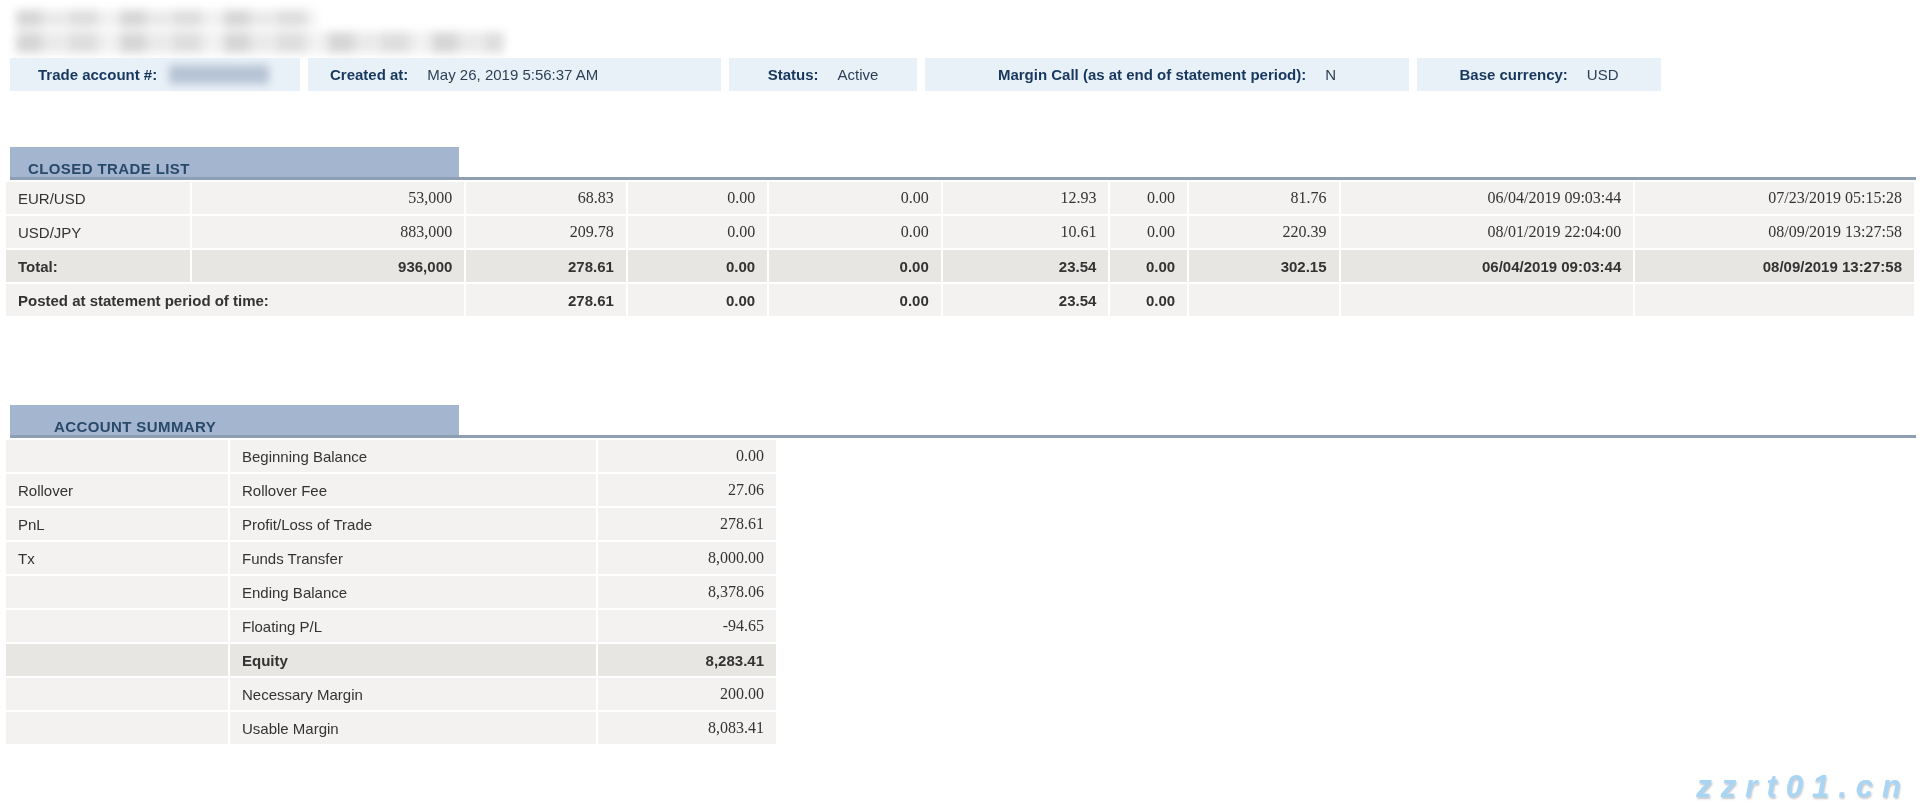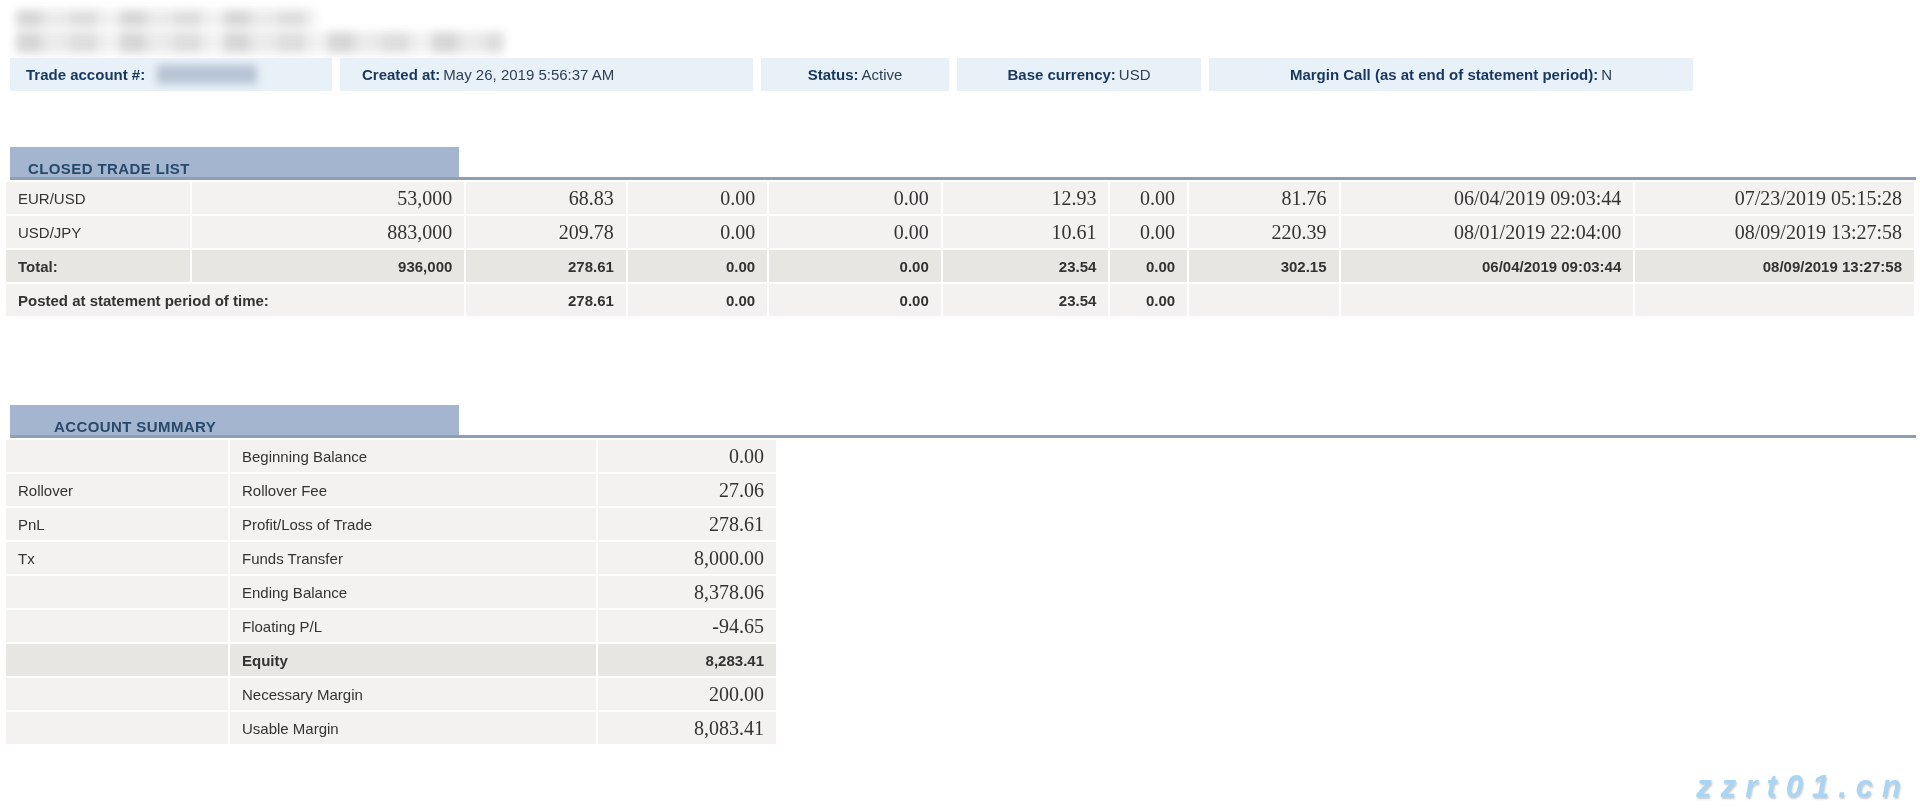--- a/index.html
+++ b/index.html
@@ -9,47 +9,47 @@
   
   .redacted-title { position:absolute; left:16px; top:8px; width:500px; height:46px; filter:blur(5px); opacity:.85; }
   .blur-line { position:absolute; border-radius:2px;
     background:repeating-linear-gradient(90deg,#cfcfcf 0 26px,#e6e6e6 26px 54px,#d8d8d8 54px 82px,#eeeeee 82px 104px); }
   .blur-line.l1 { left:0; top:2px; width:300px; height:17px; }
   .blur-line.l2 { left:0; top:24px; width:488px; height:21px; }
 
   
   .info-bar { position:absolute; left:10px; top:58px; display:flex; gap:8px; }
   .info-seg { background:var(--info-bg,#e9f1f8); height:33px; display:flex; align-items:center; box-sizing:border-box; font-size:15px; white-space:nowrap; }
-  .seg-account { width:322px; padding-left:16px; }
+  .seg-account { width:290px; padding-left:28px; }
   .seg-created { width:413px; padding-left:22px; }
   .seg-status  { width:188px; justify-content:center; }
   .seg-margin  { width:484px; justify-content:center; }
   .seg-base    { width:244px; justify-content:center; }
   .info-label { font-weight:bold; color:var(--label-navy,#17375d); }
-  .info-value { color:#2c3f55; margin-left:3px; }
+  .info-value { color:#2c3f55; margin-left:19px; }
   .acct-blur { width:100px; height:19px; margin-left:12px; background:#b6c3d4; border-radius:2px; filter:blur(4px); }
 
   
   .section-tab { position:absolute; left:10px; width:449px; height:30px; background:var(--header-blue,#a3b5cf);
     display:flex; align-items:flex-end; padding-left:18px; box-sizing:border-box; }
   .section-tab span { font-weight:bold; color:var(--tab-text,#29496b); font-size:15px; letter-spacing:.4px; }
   .tab-trades { top:147px; }
   .tab-summary { top:405px;padding-left:44px; }
   .underline { position:absolute; left:10px; width:1906px; height:3px; background:var(--underline,#8e9fb4); }
   .u-trades { top:177px; }
   .u-summary { top:435px; }
 
   
   table { border-collapse:collapse; table-layout:fixed; }
   td, th { border:2px solid #ffffff; height:32px; padding:0 12px; overflow:hidden; white-space:nowrap; }
   th { background:var(--header-blue,#a3b5cf); color:#fff; font-weight:bold; font-size:15px; text-align:right; }
   th.left { text-align:left; }
   td { background:var(--row-gray,#f3f2f0); font-size:15px; text-align:right; }
   td.left { text-align:left; }
-  .num { font-family:"Liberation Serif", serif; font-size:20px; }
+  .num { font-family:"Liberation Serif", serif; font-size:16px; }
   tr.total td, tr.posted td, tr.emph td { font-family:"Liberation Sans",sans-serif; font-weight:bold; font-size:15px; }
   tr.total td, tr.emph td { background:var(--total-gray,#e8e6e2); }
 
   .trades-table { position:absolute; left:4px; top:180px; width:1912px; }
   .summary-table { position:absolute; left:4px; top:438px; width:772px; }
 
   
   .watermark { position:absolute; right:10px; bottom:6px; text-align:right; line-height:1.05; pointer-events:none; }
   .wm-brand { font-size:54px; font-weight:bold; font-style:italic; letter-spacing:4px; color:#ffffff;
     text-shadow:3px 3px 2px rgba(120,130,140,.6), -1px -1px 1px rgba(165,172,180,.45), 1px 1px 0 rgba(150,158,168,.5); }
@@ -72,27 +72,27 @@
       <span class="acct-blur"></span>
     </div>
     <div class="info-seg seg-created">
       <span class="info-label">Created at:</span>
       <span class="info-value">May 26, 2019 5:56:37 AM</span>
     </div>
     <div class="info-seg seg-status">
       <span class="info-label">Status:</span>
       <span class="info-value">Active</span>
     </div>
+    <div class="info-seg seg-margin">
+      <span class="info-label">Margin Call (as at end of statement period):</span>
+      <span class="info-value">N</span>
+    </div>
     <div class="info-seg seg-base">
       <span class="info-label">Base currency:</span>
       <span class="info-value">USD</span>
-    </div>
-    <div class="info-seg seg-margin">
-      <span class="info-label">Margin Call (as at end of statement period):</span>
-      <span class="info-value">N</span>
     </div>
   </div>
 
   <div class="section-tab tab-trades">
     <span>CLOSED TRADE LIST</span>
   </div>
   <div class="underline u-trades"></div>
 
   <table class="trades-table">
     <colgroup>

